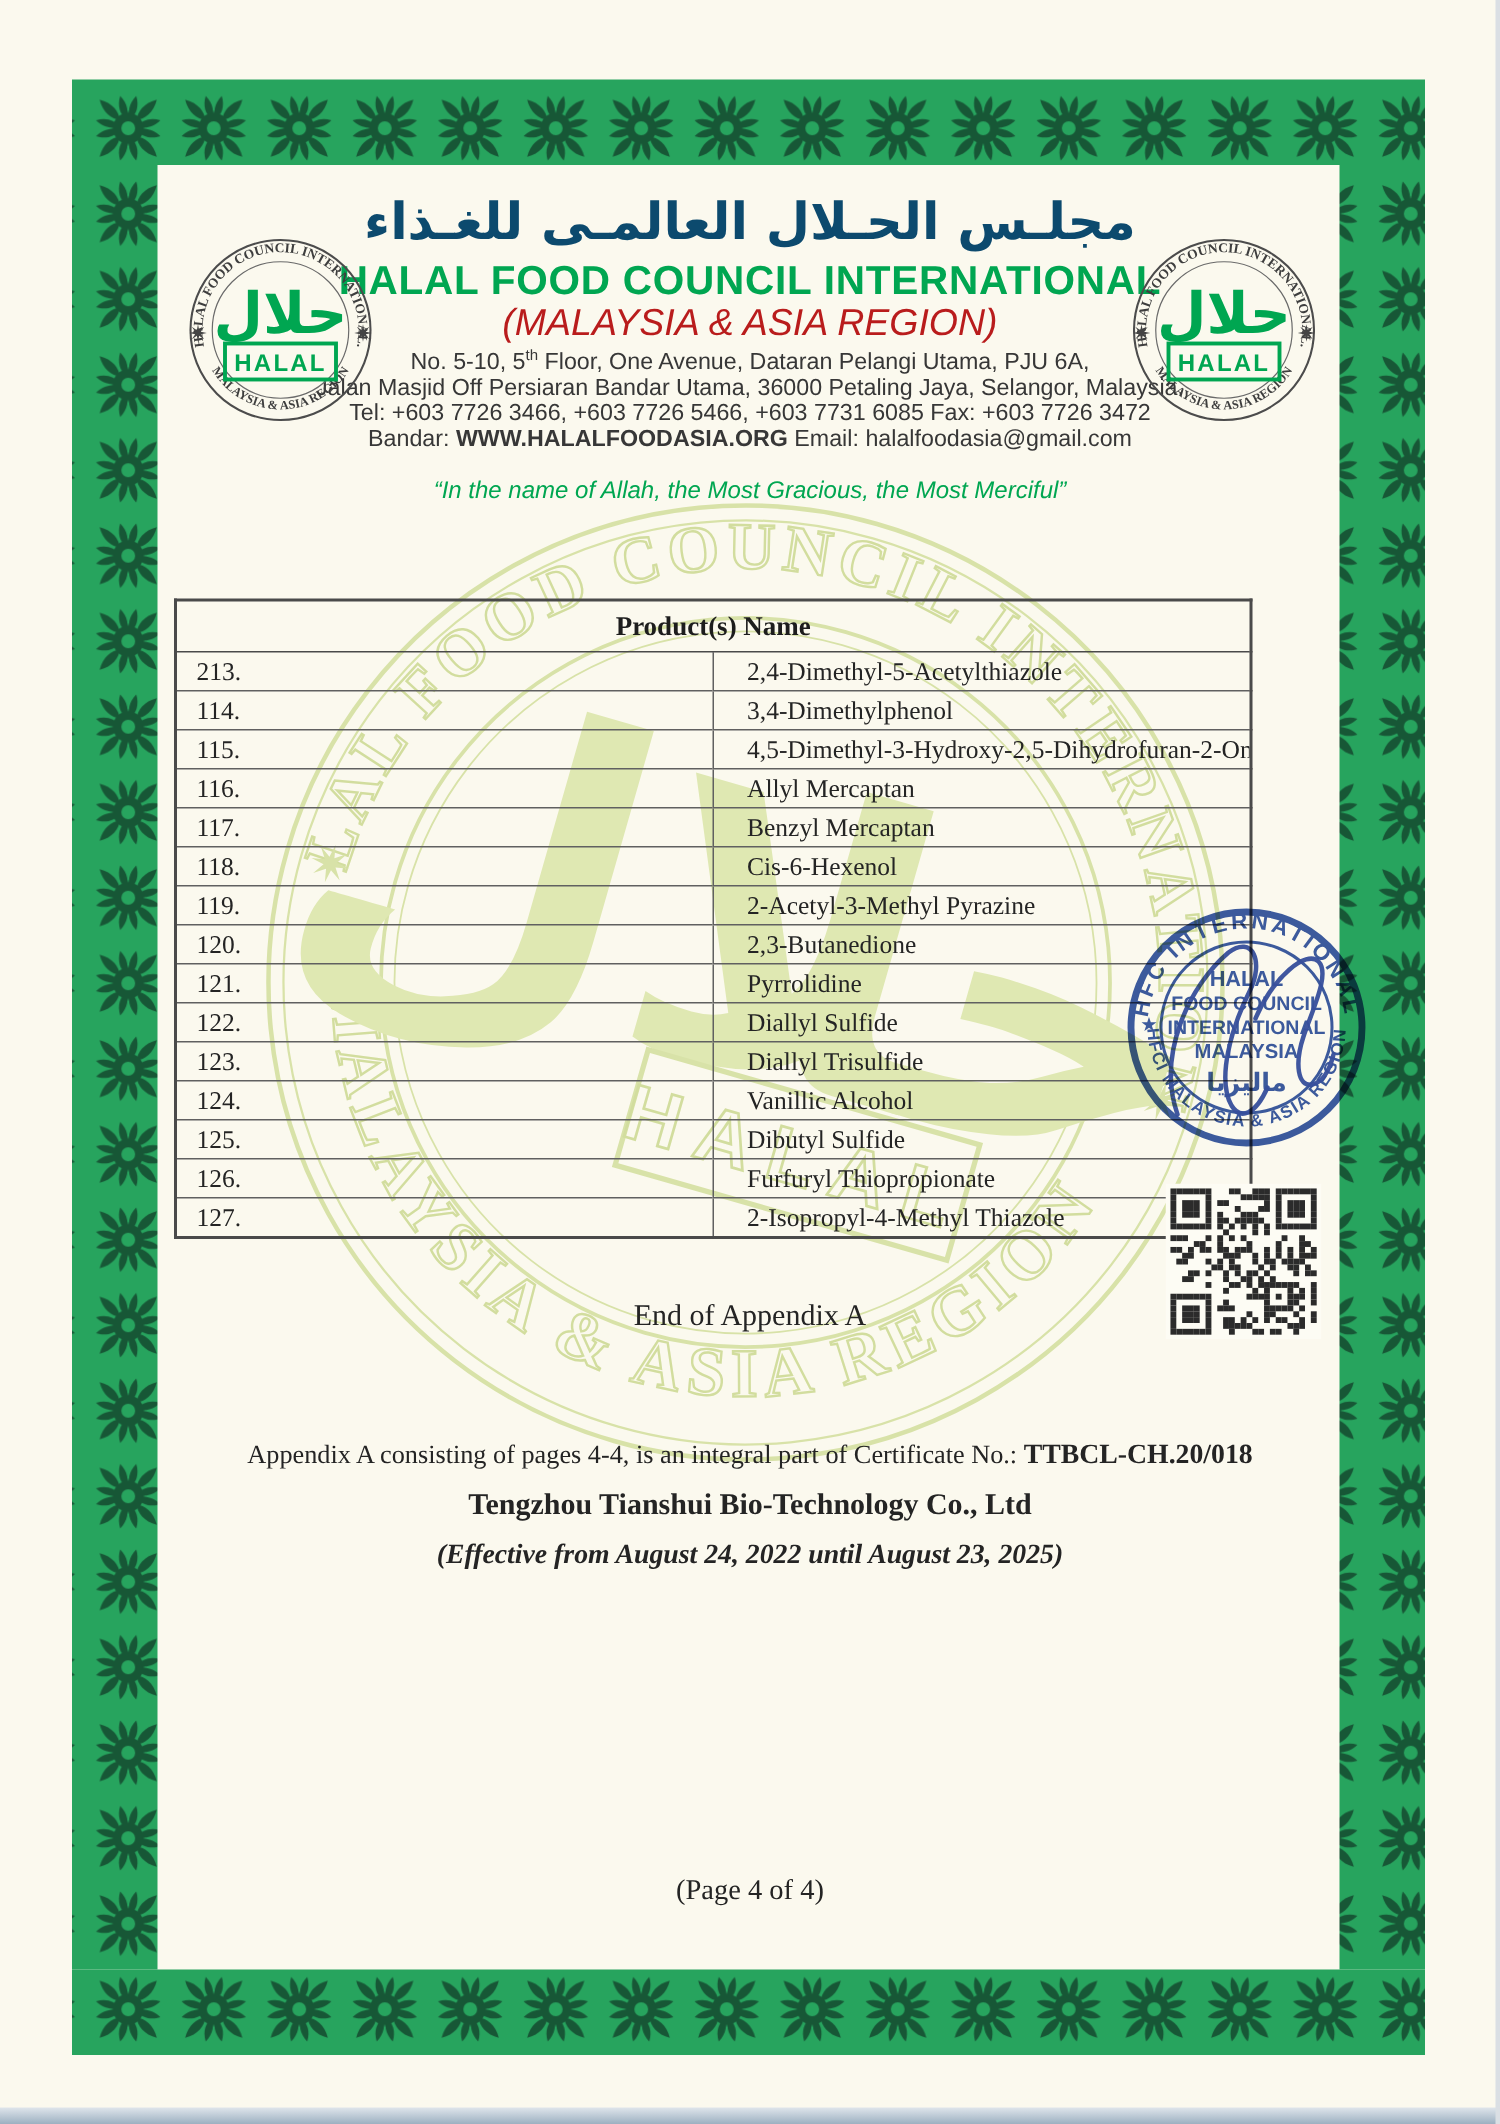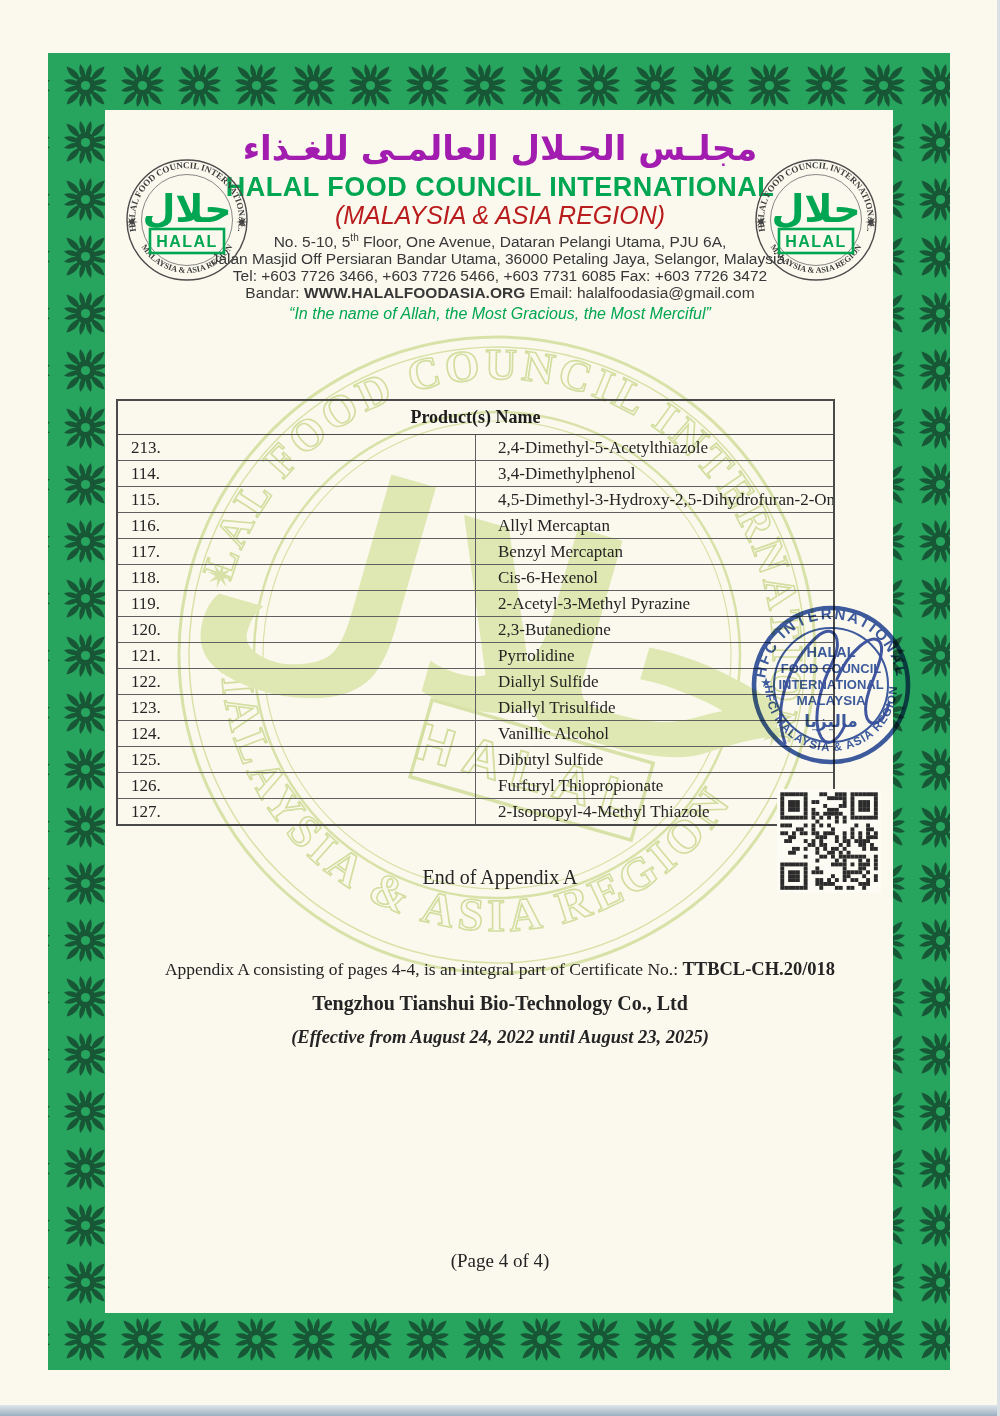--- a/index.html
+++ b/index.html
@@ -6,27 +6,27 @@
   .page{position:relative;width:1000px;height:1416px;background:#FBF9EE;overflow:hidden;
         font-family:"Liberation Sans",sans-serif;}
   
   .edge-bottom{position:absolute;left:0;right:0;bottom:0;height:11px;
      background:linear-gradient(to bottom,#dfe5eb,#9cb0c1);z-index:9;}
   .edge-right{position:absolute;top:0;right:0;width:3px;height:100%;background:#dadfe4;z-index:9;}
   svg.watermark{position:absolute;left:0;top:0;z-index:1;pointer-events:none;}
   svg.frame{position:absolute;left:0;top:0;z-index:2;pointer-events:none;}
   .hdr{position:absolute;top:126px;left:0;width:100%;text-align:center;z-index:3;}
   .hdr .arabic{font-family:"DejaVu Sans",sans-serif;font-size:34px;font-weight:bold;
-     color:#a21caf;line-height:44px;direction:rtl;}
+     color:#0c4a6e;line-height:44px;direction:rtl;}
   .hdr .org{font-size:27px;font-weight:bold;color:#00A651;line-height:30px;letter-spacing:.5px;margin-top:2px;}
   .hdr .region{font-size:25px;font-style:italic;color:#b91c1c;line-height:27px;}
   .hdr .addr{font-size:15.5px;color:#373737;line-height:17px;}
   .hdr .addr sup{font-size:10px;}
   .hdr .b{font-weight:bold;}
-  .hdr .bismillah{font-size:16px;font-style:italic;color:#00A651;line-height:19px;margin-top:3px;}
+  .hdr .bismillah{font-size:16px;font-style:italic;color:#00A651;line-height:19px;margin-top:17px;}
   .logo{position:absolute;width:126px;height:126px;z-index:3;}
   .logo.left{left:124px;top:157px;}
   .logo.right{left:753px;top:157px;}
   table.products{position:absolute;left:116px;top:399px;width:719px;z-index:3;
      border-collapse:collapse;font-family:"Liberation Serif",serif;color:#242424;
      border:2px solid #4a4a4a;table-layout:fixed;}
   table.products th{height:31px;font-size:18px;font-weight:bold;text-align:center;
      border-bottom:1.5px solid #4a4a4a;color:#1d1d1d;}
   table.products td{height:23px;font-size:17px;border-top:1px solid #606060;
      line-height:23px;white-space:nowrap;overflow:hidden;}

